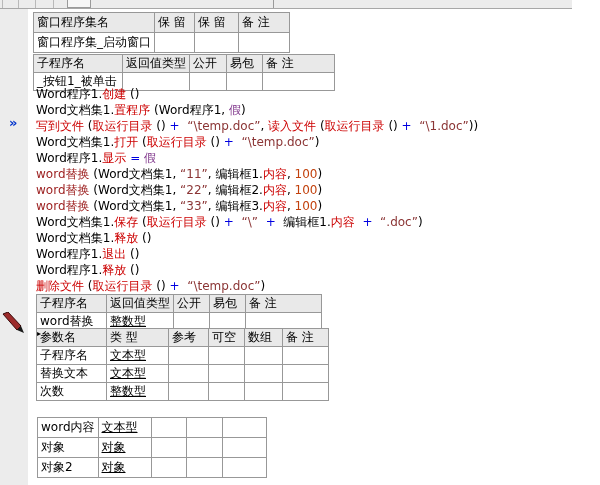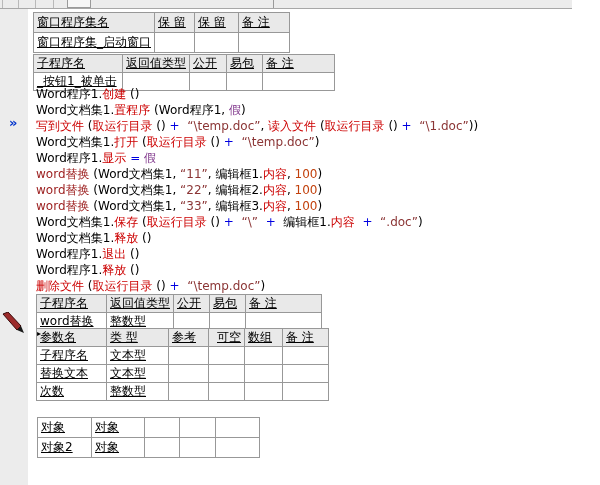--- a/index.html
+++ b/index.html
@@ -7,21 +7,21 @@
          font-family:"DejaVu Sans","Liberation Sans",sans-serif;font-size:12px;}
   
   .topstrip{position:absolute;left:0;top:0;width:572px;height:8px;background:#ececec;
             border-bottom:1px solid #a7a7a7;}
   .topstrip .tick{position:absolute;top:0;width:1px;height:8px;background:#b9b9b9;}
   .topstrip .mini-box{position:absolute;left:67px;top:0;width:22px;height:7px;
             background:#f6f6f6;border:1px solid #9a9a9a;border-top:none;}
   .topstrip .sep{position:absolute;left:273px;top:0;width:1px;height:8px;background:#9a9a9a;}
   .gutter{position:absolute;left:0;top:9px;width:28px;height:476px;background:#ececec;}
   
-  table.grid{position:absolute;border-collapse:collapse;table-layout:fixed;text-decoration:underline;}
+  table.grid{position:absolute;border-collapse:collapse;table-layout:fixed;}
   .grid th,.grid td{border:1px solid #989898;font-size:12px;font-weight:normal;
       padding:0 3px;white-space:nowrap;overflow:hidden;text-align:left;vertical-align:middle;}
   .grid th{background:#e9e9e9;color:#000;}
   .grid td{background:#ffffff;color:#000;}
   .cell-name{color:#1a1ad2;}
   .cell-type{color:#1a1ad2;text-decoration:underline;}
   
   #code{position:absolute;left:36px;top:86px;white-space:pre;font-size:12px;line-height:16px;
         font-family:"DejaVu Sans","Liberation Sans",sans-serif;}
   .code-line{height:16px;}
@@ -105,21 +105,21 @@
             <td style="width: 69px;"></td>
           </tr>
         </tbody>
       </table>
       <table class="grid" style="left: 36px; top: 328px;">
         <tbody>
           <tr style="height: 17px;">
             <th style="width: 63px;">参数名</th>
             <th style="width: 55px;">类 型</th>
             <th style="width: 33px;">参考</th>
-            <th style="width: 29px; text-align: right;">可空</th>
+            <th style="width: 29px;">可空</th>
             <th style="width: 31px;">数组</th>
             <th style="width: 39px;">备 注</th>
           </tr>
           <tr style="height: 17px;">
             <td class="cell-plain" style="width: 63px;">子程序名</td>
             <td class="cell-type" style="width: 55px;">文本型</td>
             <td style="width: 33px;"></td>
             <td style="width: 29px;"></td>
             <td style="width: 31px;"></td>
             <td style="width: 39px;"></td>
@@ -138,20 +138,27 @@
             <td style="width: 33px;"></td>
             <td style="width: 29px;"></td>
             <td style="width: 31px;"></td>
             <td style="width: 39px;"></td>
           </tr>
         </tbody>
       </table>
       <table class="grid" style="left: 37px; top: 417px;">
         <tbody>
           <tr style="height: 20px;">
+            <td class="cell-plain" style="width: 47px;">word内容</td>
+            <td class="cell-type" style="width: 46px;">文本型</td>
+            <td style="width: 28px;"></td>
+            <td style="width: 29px;"></td>
+            <td style="width: 37px;"></td>
+          </tr>
+          <tr style="height: 20px;">
             <td class="cell-plain" style="width: 47px;">对象</td>
             <td class="cell-type" style="width: 46px;">对象</td>
             <td style="width: 28px;"></td>
             <td style="width: 29px;"></td>
             <td style="width: 37px;"></td>
           </tr>
           <tr style="height: 20px;">
             <td class="cell-plain" style="width: 47px;">对象2</td>
             <td class="cell-type" style="width: 46px;">对象</td>
             <td style="width: 28px;"></td>

